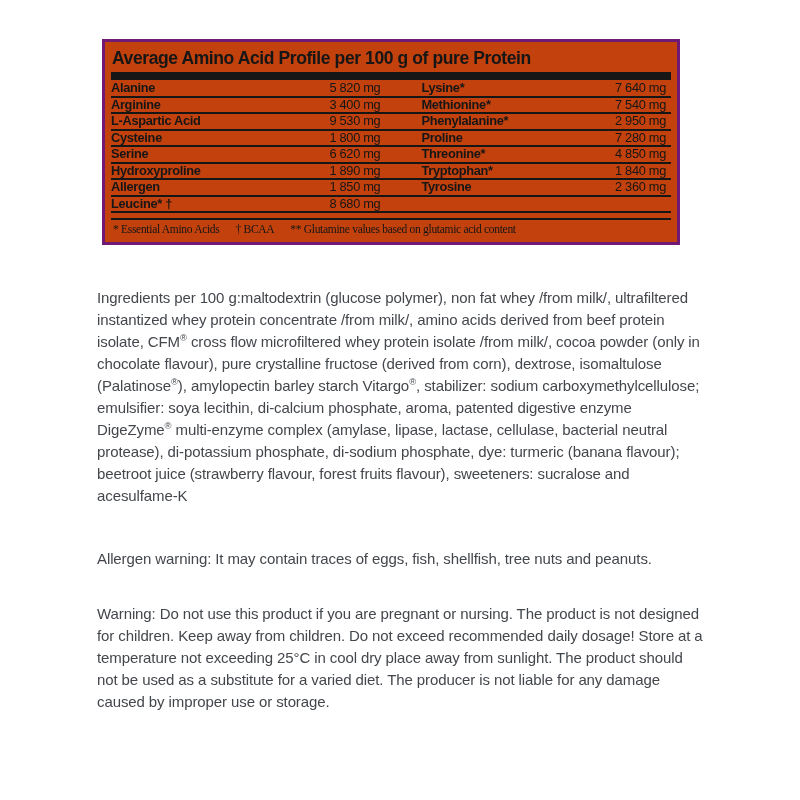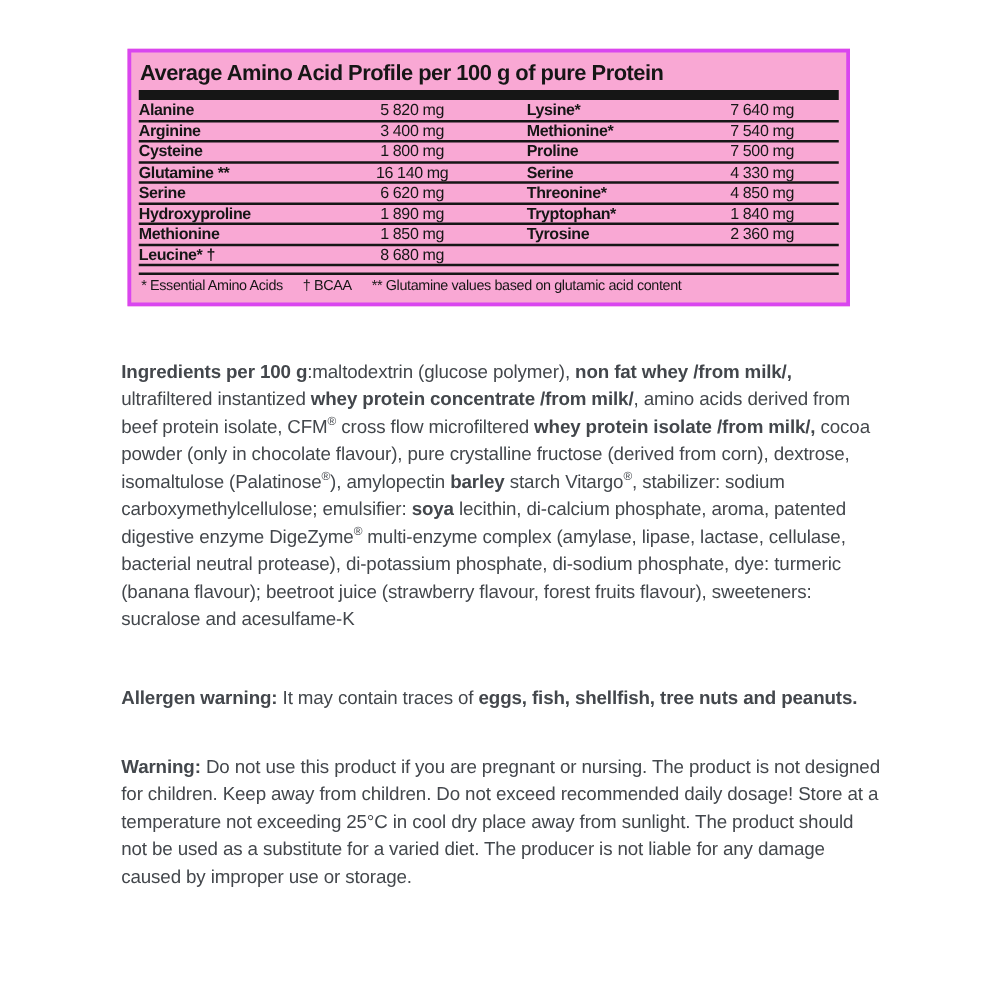--- a/index.html
+++ b/index.html
@@ -11,23 +11,23 @@
     overflow: hidden;
     font-family: "Liberation Sans", sans-serif;
   }
 
   
   .amino-table {
     position: absolute;
     left: 102px;
     top: 39px;
     width: 572px;
-    border: 3px solid #d946ef;
+    border: 3px solid #701a75;
     color: #161616;
-    background: #f9a8d4;
+    background: #c2410c;
   }
   .amino-title {
     font-weight: 700;
     font-size: 17.5px;
     line-height: 20px;
     letter-spacing: -0.4px;
     padding: 6px 5px 4px 7px;
     white-space: nowrap;
   }
   .amino-bar {
@@ -38,48 +38,49 @@
   .amino-rows { padding: 0 6px; margin-top: 1px; }
   .amino-row {
     display: grid;
     grid-template-columns: 30% 19% 30% 21%;
     border-bottom: 2px solid #161616;
     font-size: 12.8px;
     line-height: 14.5px;
     letter-spacing: -0.3px;
   }
   .amino-row .nm { font-weight: 700; white-space: nowrap; }
-  .amino-row .val { text-align: center; padding-right: 5px; white-space: nowrap; }
+  .amino-row .val { text-align: right; padding-right: 5px; white-space: nowrap; }
   .amino-row .rnm { padding-left: 36px; }
   .amino-close {
     margin: 5px 6px 0 6px;
     border-top: 2px solid #161616;
     height: 0;
   }
   .amino-footnote {
     font-size: 11.5px;
     line-height: 13px;
     letter-spacing: -0.3px;
     padding: 3px 4px 6px 8px;
     white-space: nowrap;
+    font-family: Liberation Serif, serif;
   }
   .amino-footnote .fn-part { margin-right: 16px; }
   .amino-footnote .fn-part:last-child { margin-right: 0; }
 
   
   .para {
     position: absolute;
     left: 97px;
     width: 608px;
     font-size: 15px;
     line-height: 22px;
     color: #43474c;
     letter-spacing: -0.1px;
   }
-  .para b { font-weight: 700; }
+  .para b { font-weight: 400; }
   .para sup { font-size: 9.5px; line-height: 0; vertical-align: super; }
   .para-ingredients { top: 287px; }
   .para-allergen   { top: 548px; }
   .para-warning    { top: 603px; }
 </style>
 </head>
 <body>
 
 <div class="page">
 
@@ -93,45 +94,45 @@
           <div class="nm rnm">Lysine*</div>
           <div class="val">7 640 mg</div>
         </div>
         <div class="amino-row">
           <div class="nm">Arginine</div>
           <div class="val">3 400 mg</div>
           <div class="nm rnm">Methionine*</div>
           <div class="val">7 540 mg</div>
         </div>
         <div class="amino-row">
+          <div class="nm">L-Aspartic Acid</div>
+          <div class="val">9 530 mg</div>
+          <div class="nm rnm">Phenylalanine*</div>
+          <div class="val">2 950 mg</div>
+        </div>
+        <div class="amino-row">
           <div class="nm">Cysteine</div>
           <div class="val">1 800 mg</div>
           <div class="nm rnm">Proline</div>
-          <div class="val">7 500 mg</div>
-        </div>
-        <div class="amino-row">
-          <div class="nm">Glutamine **</div>
-          <div class="val">16 140 mg</div>
-          <div class="nm rnm">Serine</div>
-          <div class="val">4 330 mg</div>
+          <div class="val">7 280 mg</div>
         </div>
         <div class="amino-row">
           <div class="nm">Serine</div>
           <div class="val">6 620 mg</div>
           <div class="nm rnm">Threonine*</div>
           <div class="val">4 850 mg</div>
         </div>
         <div class="amino-row">
           <div class="nm">Hydroxyproline</div>
           <div class="val">1 890 mg</div>
           <div class="nm rnm">Tryptophan*</div>
           <div class="val">1 840 mg</div>
         </div>
         <div class="amino-row">
-          <div class="nm">Methionine</div>
+          <div class="nm">Allergen</div>
           <div class="val">1 850 mg</div>
           <div class="nm rnm">Tyrosine</div>
           <div class="val">2 360 mg</div>
         </div>
         <div class="amino-row">
           <div class="nm">Leucine* †</div>
           <div class="val">8 680 mg</div>
           <div class="nm rnm"></div>
           <div class="val"></div>
         </div>

